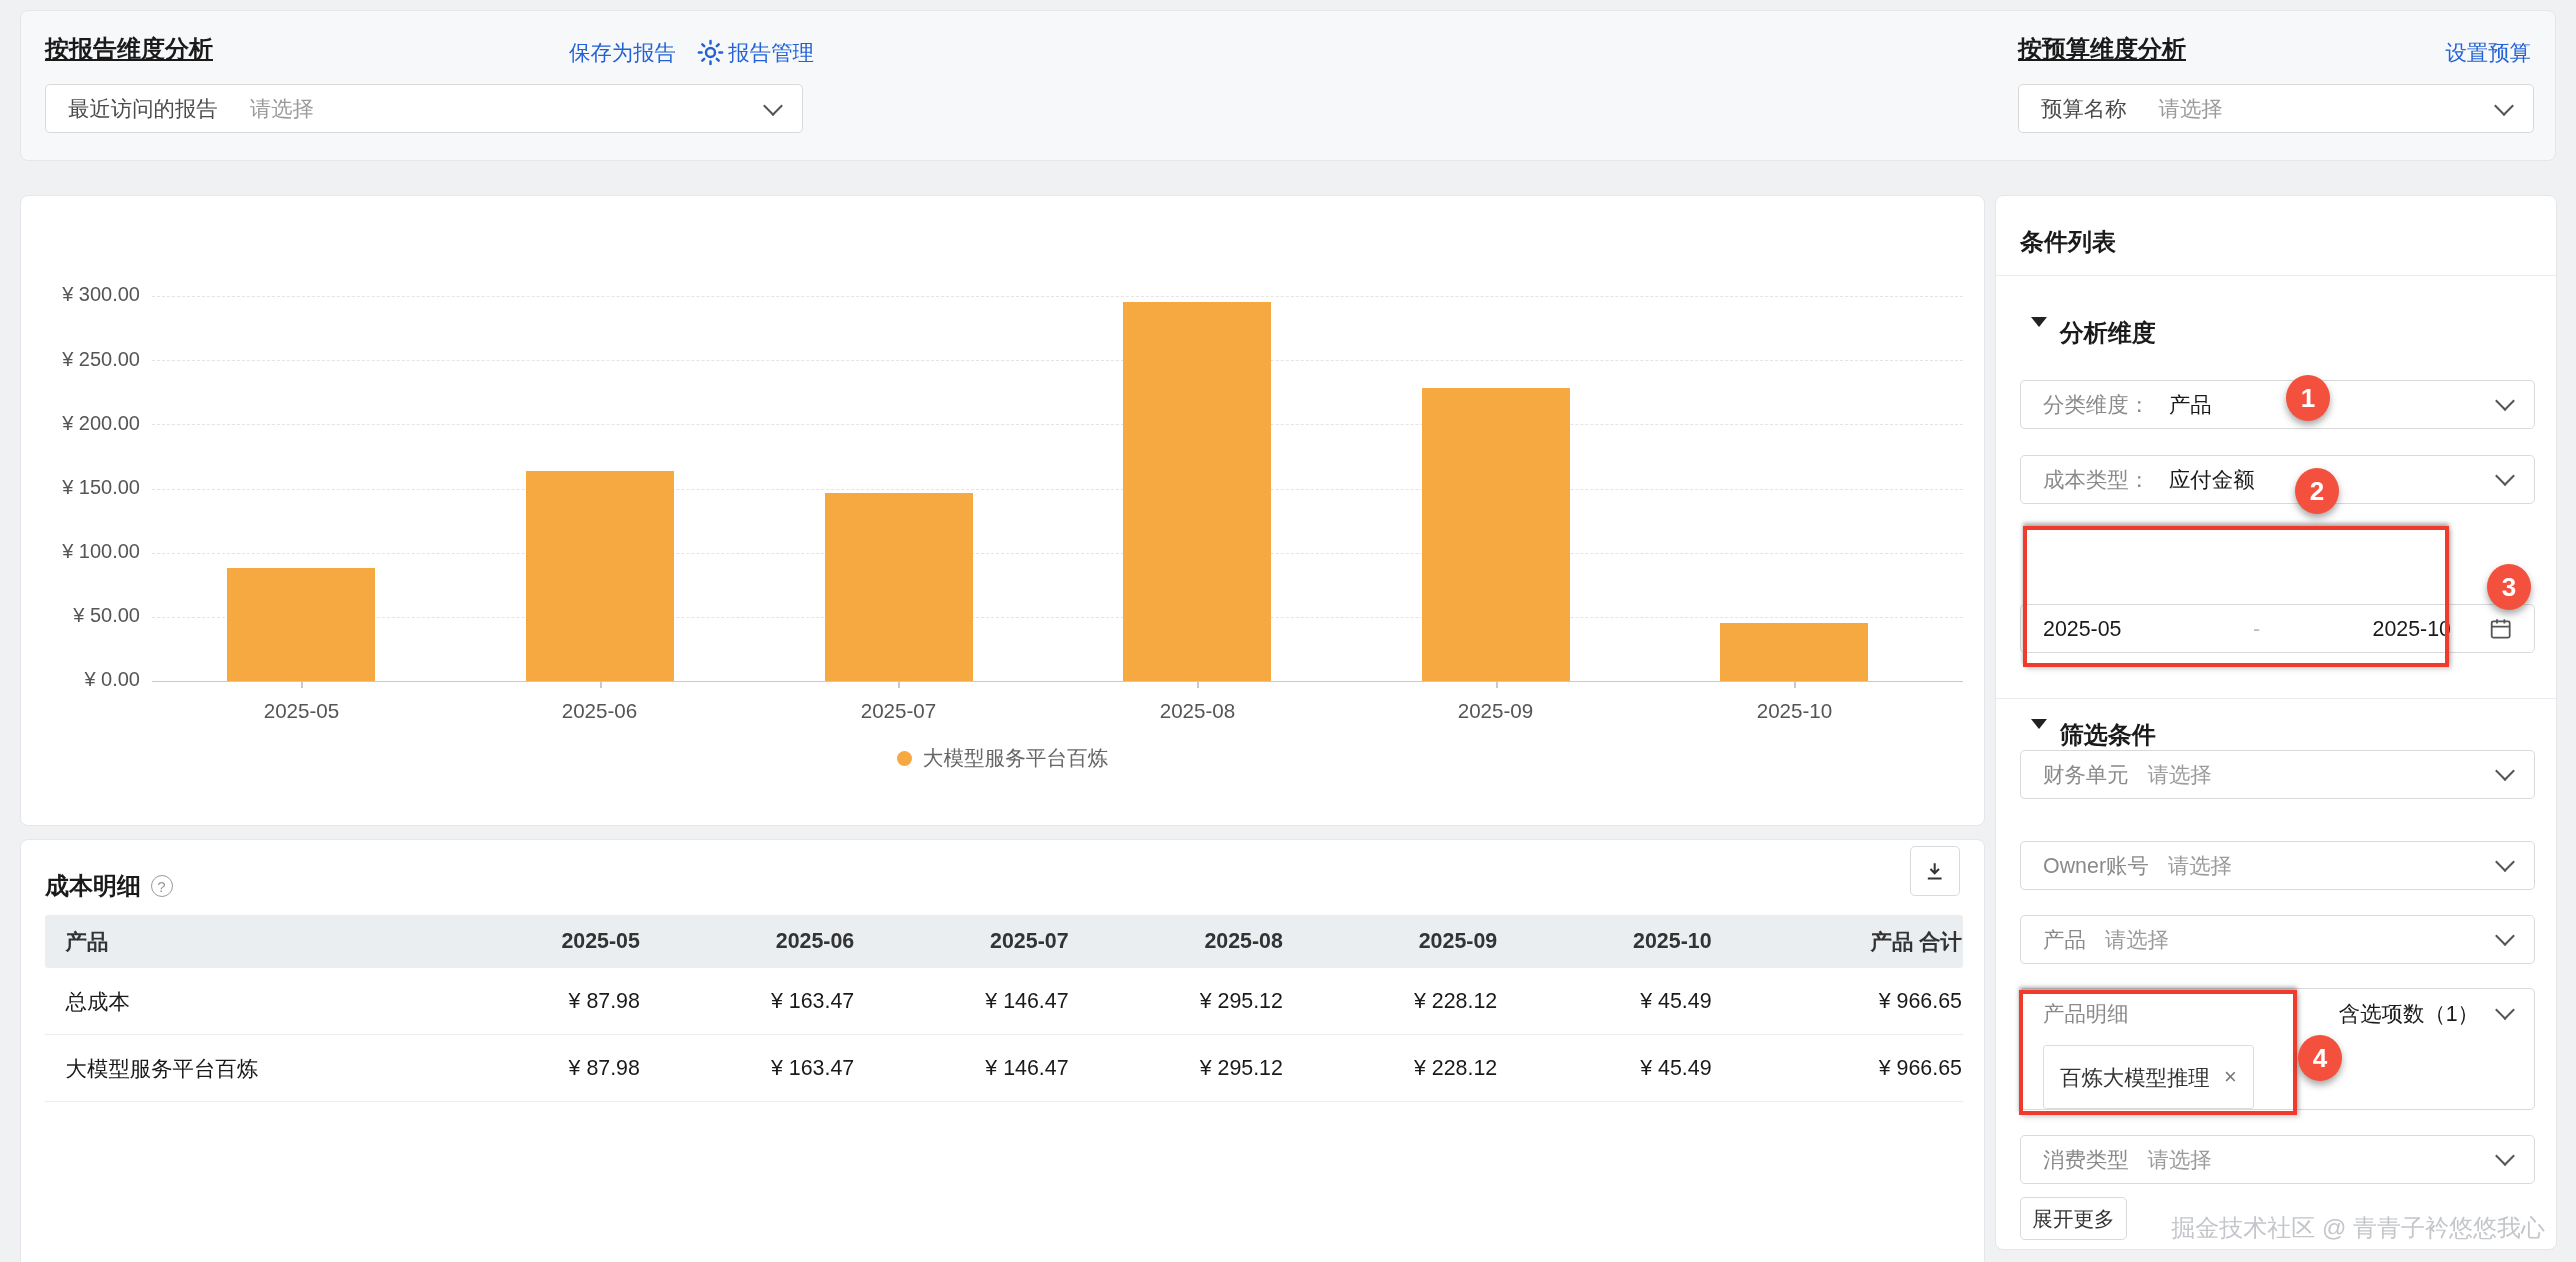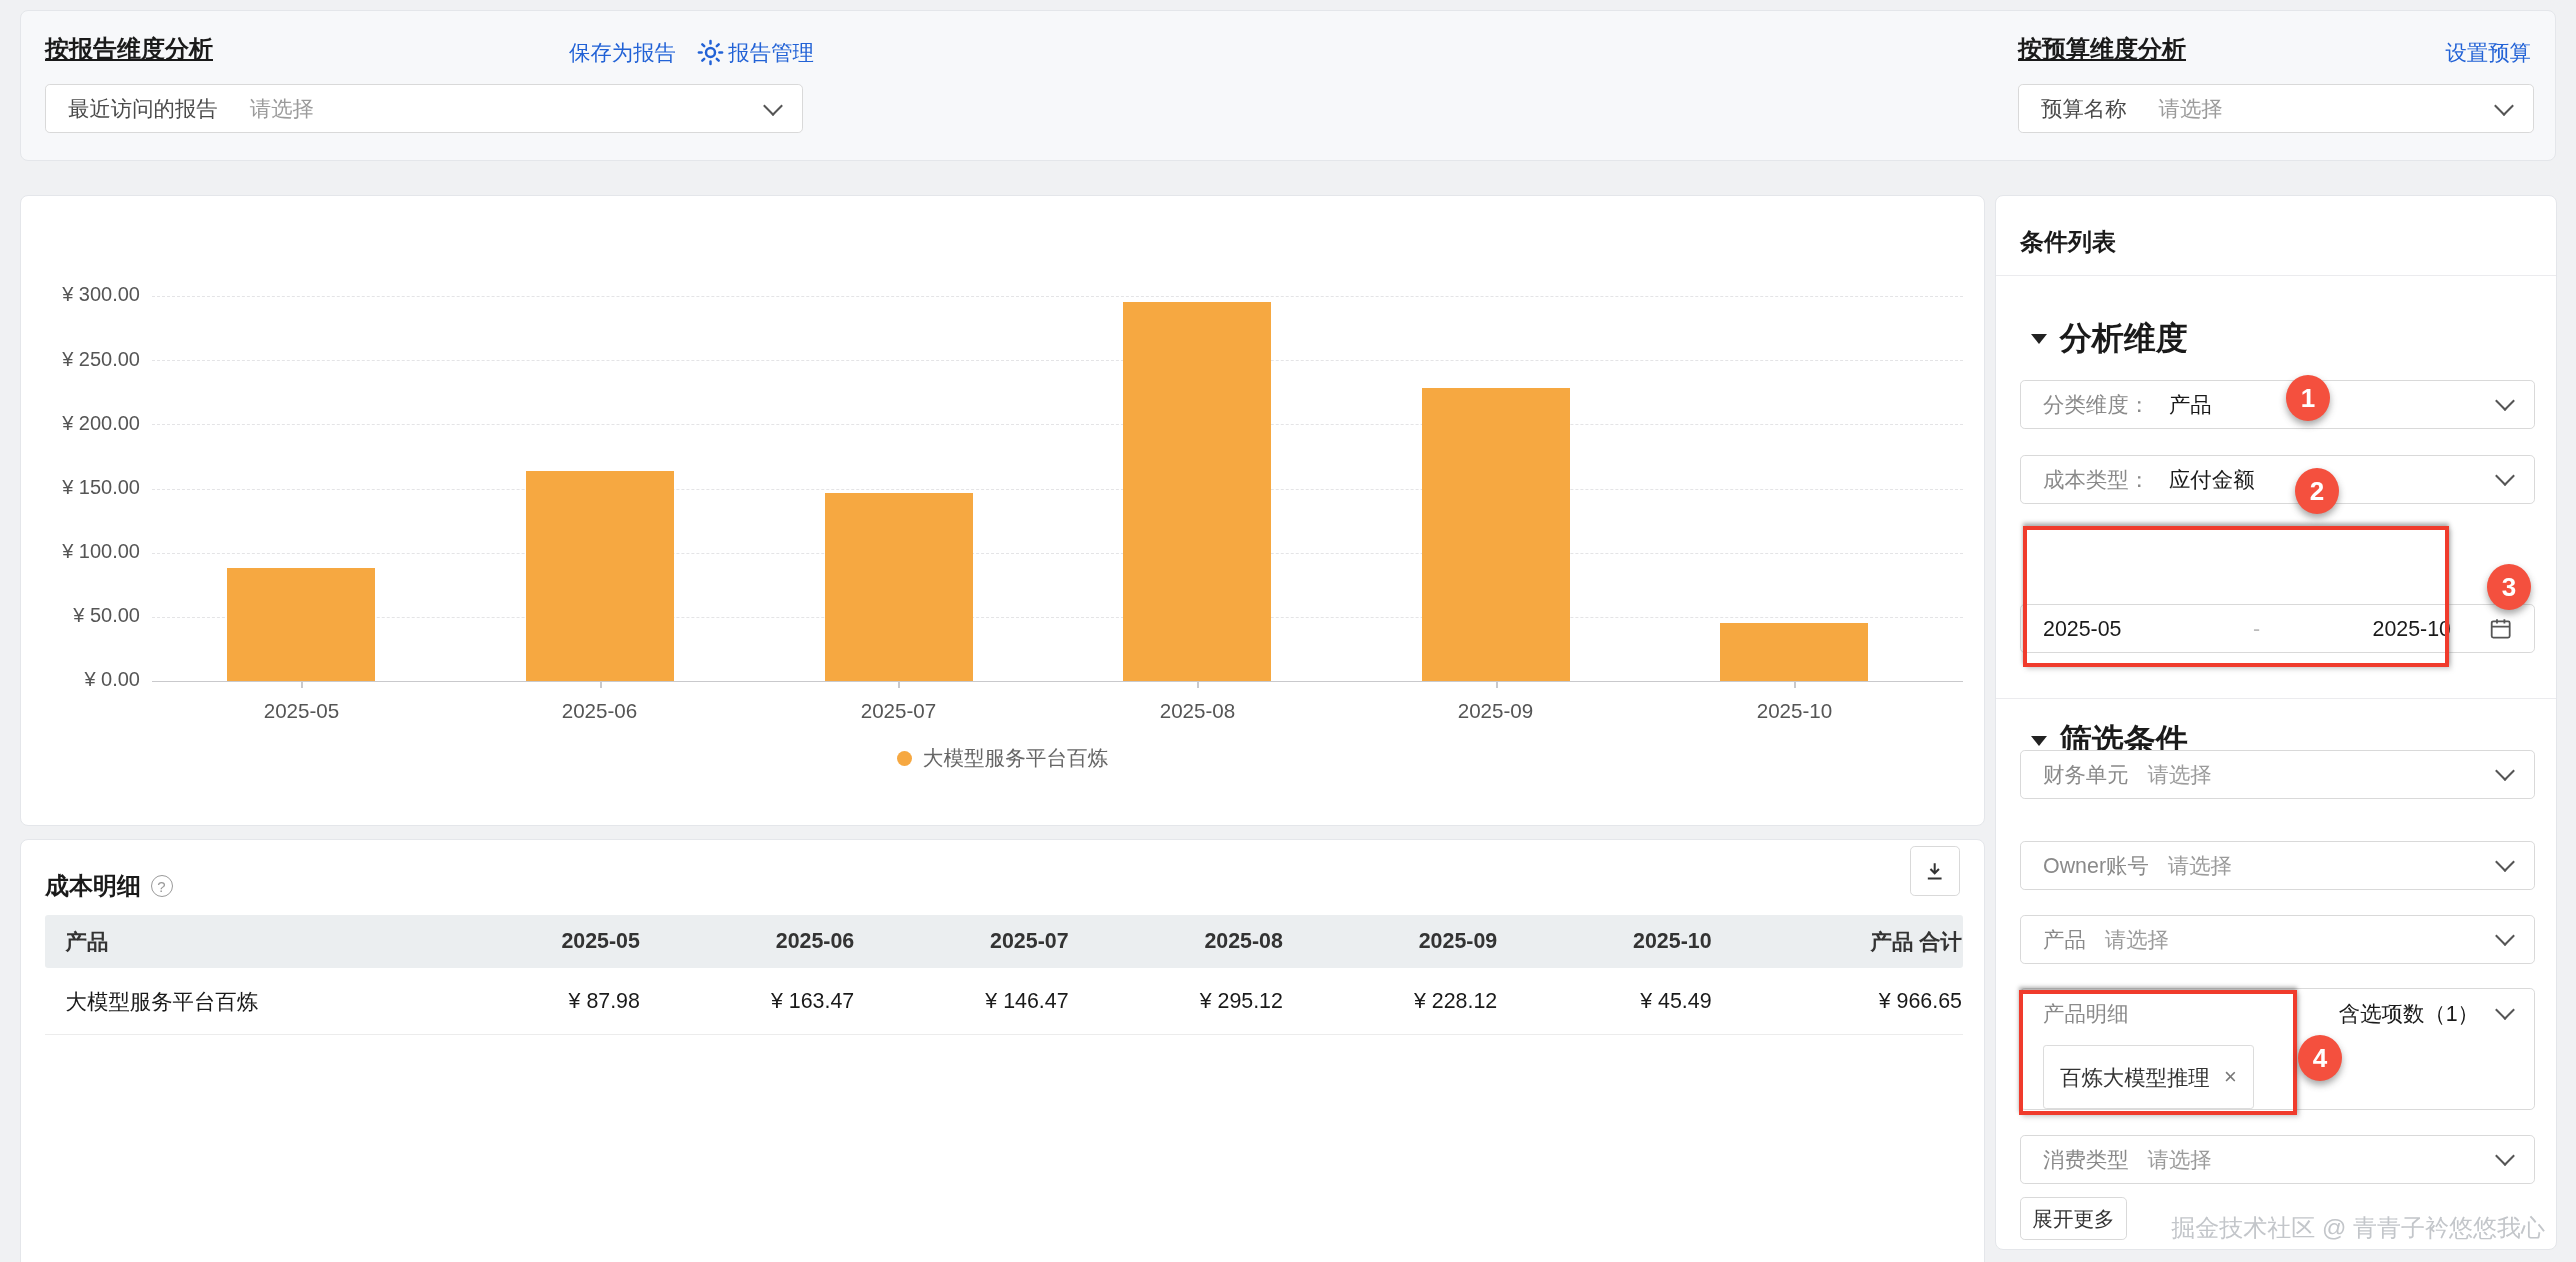--- a/index.html
+++ b/index.html
@@ -50,21 +50,21 @@
   table.cost th{background:var(--thbg,#EBEEF0);font-weight:600;color:#333;height:51px;text-align:right;}
   table.cost th:first-child{text-align:left;padding-left:20.6px;border-radius:3.2px 0 0 3.2px;}
   table.cost th:last-child{border-radius:0 3.2px 3.2px 0;}
   table.cost td{height:64px;text-align:right;color:#1a1a1a;border-bottom:0.8px solid #ececec;}
   table.cost td:first-child{text-align:left;padding-left:20.6px;}
 
   
   .sidebar{left:1995px;top:195px;width:562px;height:1055px;}
   .sb-title{position:absolute;left:24px;top:30px;font-size:24px;font-weight:bold;}
   .sb-divider{position:absolute;left:0;width:100%;border-top:0.8px solid #ebebee;height:0;}
-  .sec-head{position:absolute;left:35px;display:flex;align-items:center;gap:12.7px;font-size:32px;font-weight:bold;}
+  .sec-head{position:absolute;left:35px;display:flex;gap:12.7px;font-size:24px;font-weight:bold;}
   .tri{width:0;height:0;border-left:8px solid transparent;border-right:8px solid transparent;border-top:10.3px solid #222;}
   .sb-sel{position:absolute;left:24px;width:515px;height:49px;border:0.8px solid #d9d9d9;border-radius:4.8px;background:#fff;
           box-sizing:border-box;display:flex;align-items:center;padding:12px 22px;gap:19px;}
   .sb-sel .lbl{color:#8a8a8a;font-size:21.4px;white-space:nowrap;}
   .sb-sel .val{color:#1a1a1a;font-size:21.4px;white-space:nowrap;}
   .sb-sel .ph{color:#9b9b9b;font-size:21.4px;white-space:nowrap;}
   .date-row{position:absolute;left:24px;width:515px;height:49px;border:0.8px solid #d9d9d9;border-radius:4.8px;background:#fff;
             box-sizing:border-box;font-size:21.4px;}
   .date-row .d-start{position:absolute;left:22px;top:12px;}
   .date-row .d-sep{position:absolute;left:232px;top:12px;color:#bbb;}
@@ -206,20 +206,30 @@
             <th>2025-06</th>
             <th>2025-07</th>
             <th>2025-08</th>
             <th>2025-09</th>
             <th>2025-10</th>
             <th>产品 合计</th>
           </tr>
         </thead>
       <tbody id="tbody">
           <tr>
+            <td>总成本</td>
+            <td>¥ 87.98</td>
+            <td>¥ 163.47</td>
+            <td>¥ 146.47</td>
+            <td>¥ 295.12</td>
+            <td>¥ 228.12</td>
+            <td>¥ 45.49</td>
+            <td>¥ 966.65</td>
+          </tr>
+          <tr>
             <td>大模型服务平台百炼</td>
             <td>¥ 87.98</td>
             <td>¥ 163.47</td>
             <td>¥ 146.47</td>
             <td>¥ 295.12</td>
             <td>¥ 228.12</td>
             <td>¥ 45.49</td>
             <td>¥ 966.65</td>
           </tr>
         </tbody>

